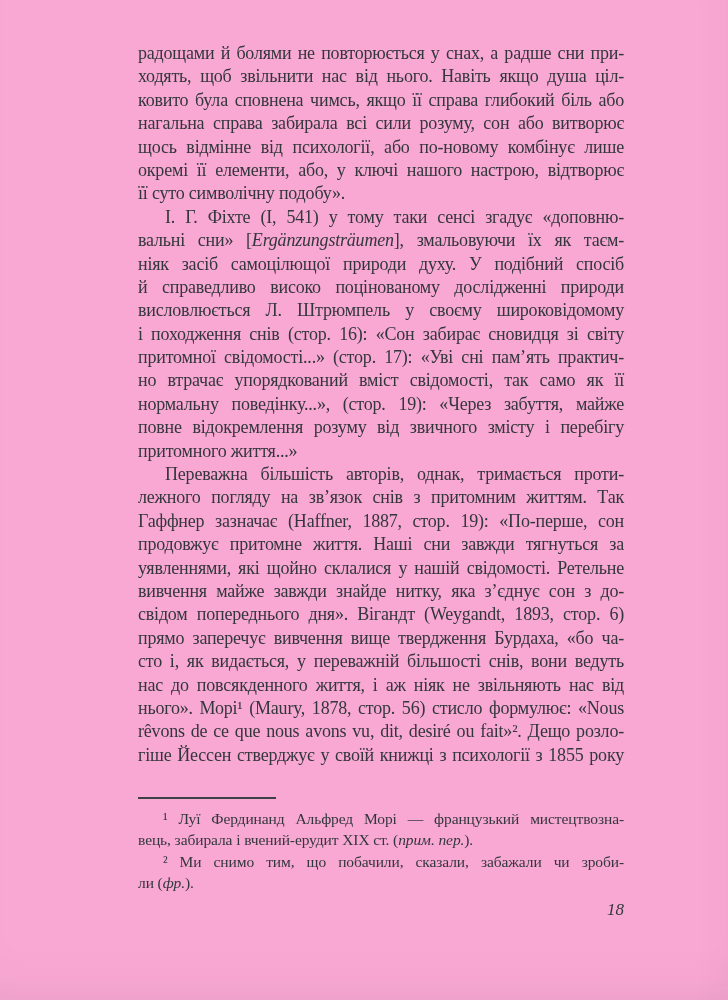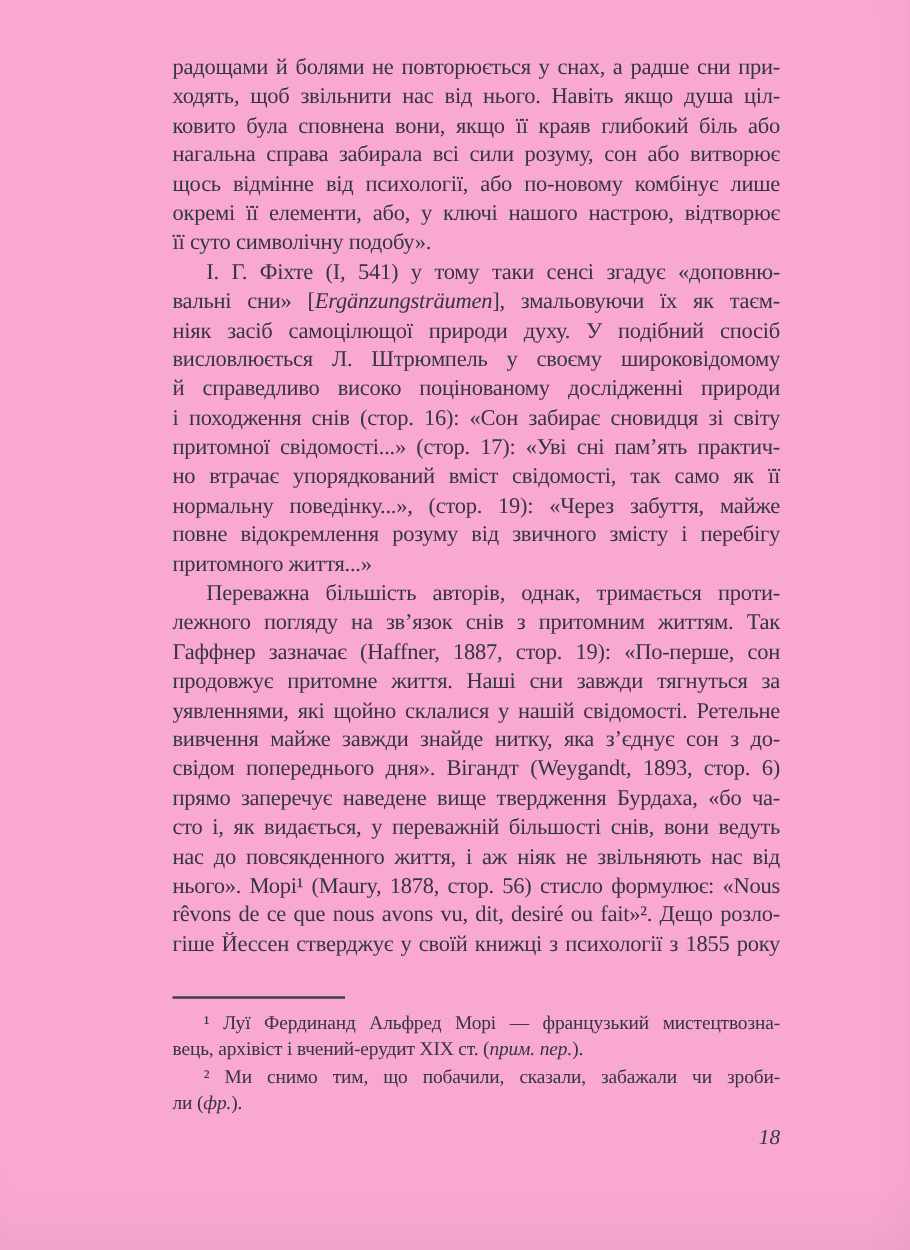--- a/index.html
+++ b/index.html
@@ -70,61 +70,61 @@
   }
 </style>
 </head>
 <body>
 
 <div class="page" style="background: #f9a8d4; color: rgb(51, 55, 60);">
   <div class="body-text">
       <div class="para">
         <div class="line"><span>радощами й болями не повторюється у снах, а радше сни при-</span></div>
         <div class="line"><span>ходять, щоб звільнити нас від нього. Навіть якщо душа ціл-</span></div>
-        <div class="line"><span>ковито була сповнена вони, якщо її краяв глибокий біль або</span></div>
+        <div class="line"><span>ковито була сповнена чимсь, якщо її справа глибокий біль або</span></div>
         <div class="line"><span>нагальна справа забирала всі сили розуму, сон або витворює</span></div>
         <div class="line"><span>щось відмінне від психології, або по-новому комбінує лише</span></div>
         <div class="line"><span>окремі її елементи, або, у ключі нашого настрою, відтворює</span></div>
         <div class="line last"><span>її суто символічну подобу».</span></div>
       </div>
       <div class="para">
         <div class="line indent"><span>І. Г. Фіхте (І, 541) у тому таки сенсі згадує «доповню-</span></div>
         <div class="line"><span>вальні сни» [</span><span class="it">Ergänzungsträumen</span><span>], змальовуючи їх як таєм-</span></div>
         <div class="line"><span>ніяк засіб самоцілющої природи духу. У подібний спосіб</span></div>
+        <div class="line"><span>й справедливо високо поцінованому дослідженні природи</span></div>
         <div class="line"><span>висловлюється Л. Штрюмпель у своєму широковідомому</span></div>
-        <div class="line"><span>й справедливо високо поцінованому дослідженні природи</span></div>
         <div class="line"><span>і походження снів (стор. 16): «Сон забирає сновидця зі світу</span></div>
         <div class="line"><span>притомної свідомості...» (стор. 17): «Уві сні пам’ять практич-</span></div>
         <div class="line"><span>но втрачає упорядкований вміст свідомості, так само як її</span></div>
         <div class="line"><span>нормальну поведінку...», (стор. 19): «Через забуття, майже</span></div>
         <div class="line"><span>повне відокремлення розуму від звичного змісту і перебігу</span></div>
         <div class="line last"><span>притомного життя...»</span></div>
       </div>
       <div class="para">
         <div class="line indent"><span>Переважна більшість авторів, однак, тримається проти-</span></div>
         <div class="line"><span>лежного погляду на зв’язок снів з притомним життям. Так</span></div>
         <div class="line"><span>Гаффнер зазначає (Haffner, 1887, стор. 19): «По-перше, сон</span></div>
         <div class="line"><span>продовжує притомне життя. Наші сни завжди тягнуться за</span></div>
         <div class="line"><span>уявленнями, які щойно склалися у нашій свідомості. Ретельне</span></div>
         <div class="line"><span>вивчення майже завжди знайде нитку, яка з’єднує сон з до-</span></div>
         <div class="line"><span>свідом попереднього дня». Вігандт (Weygandt, 1893, стор. 6)</span></div>
-        <div class="line"><span>прямо заперечує наведене вище твердження Бурдаха, «бо ча-</span></div>
+        <div class="line"><span>прямо заперечує вивчення вище твердження Бурдаха, «бо ча-</span></div>
         <div class="line"><span>сто і, як видається, у переважній більшості снів, вони ведуть</span></div>
         <div class="line"><span>нас до повсякденного життя, і аж ніяк не звільняють нас від</span></div>
         <div class="line"><span>нього». Морі¹ (Maury, 1878, стор. 56) стисло формулює: «Nous</span></div>
         <div class="line"><span>rêvons de ce que nous avons vu, dit, desiré ou fait»². Дещо розло-</span></div>
         <div class="line"><span>гіше Йессен стверджує у своїй книжці з психології з 1855 року</span></div>
       </div>
     </div>
   <div class="footnotes">
     <div class="fn-divider" style="background: rgb(61, 65, 70);"></div>
     <div>
         <div class="para">
           <div class="fn-line indent"><span>¹ Луї Фердинанд Альфред Морі — французький мистецтвозна-</span></div>
-          <div class="fn-line last"><span>вець, архівіст і вчений-ерудит XIX ст. (</span><span class="it">прим. пер.</span><span>).</span></div>
+          <div class="fn-line last"><span>вець, забирала і вчений-ерудит XIX ст. (</span><span class="it">прим. пер.</span><span>).</span></div>
         </div>
         <div class="para">
           <div class="fn-line indent"><span>² Ми снимо тим, що побачили, сказали, забажали чи зроби-</span></div>
           <div class="fn-line last"><span>ли (</span><span class="it">фр.</span><span>).</span></div>
         </div>
       </div>
   </div>
   <div class="page-number">18</div>
 </div>
 

